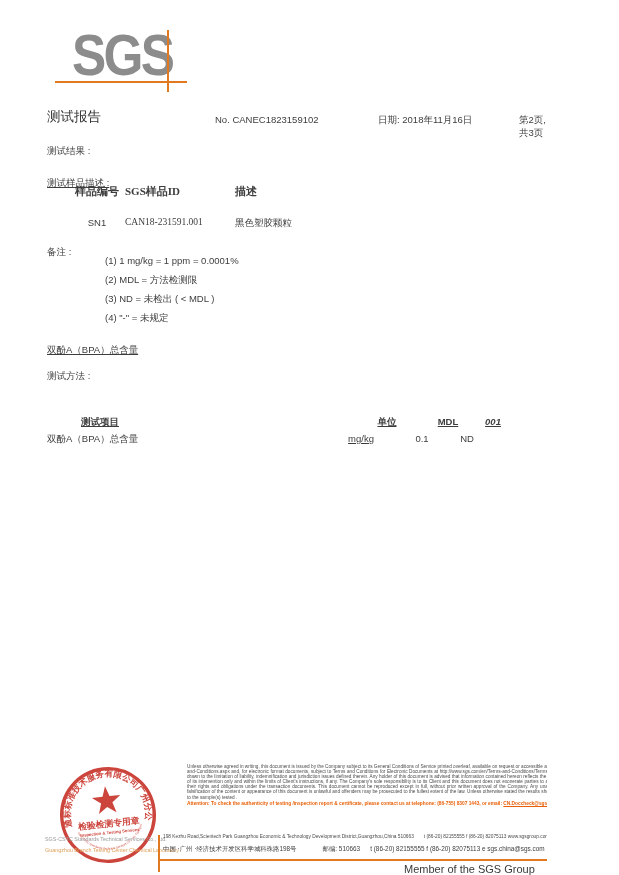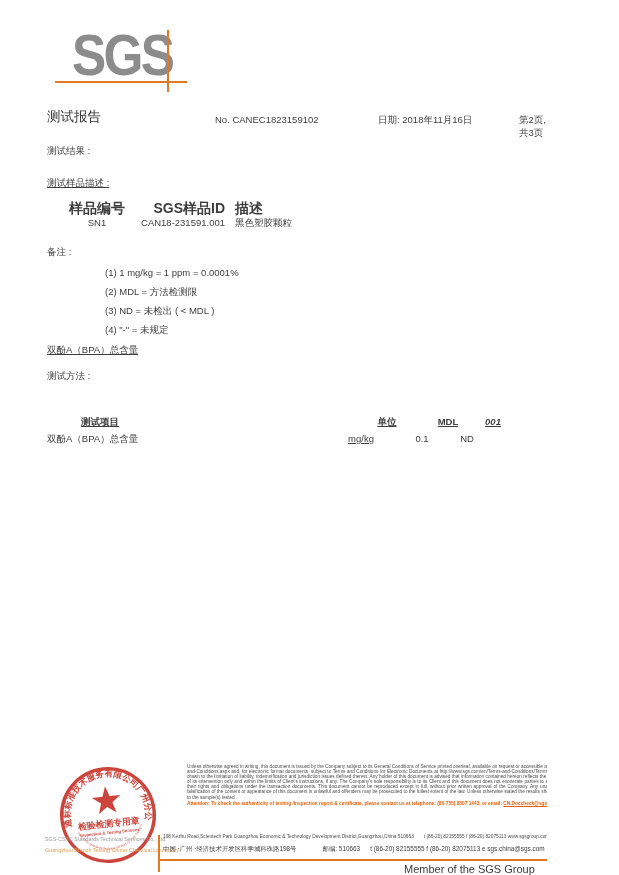--- a/index.html
+++ b/index.html
@@ -20,27 +20,27 @@
   .report-date{left:378px;top:114px;}
   .report-pages{left:519px;top:114px;}
 
   .label-b{font-size:9.5px;font-weight:normal;color:#3d3d3d;}
   .u{text-decoration:underline;}
   .results-label{left:47px;top:145px;}
   .sampledesc-label{left:47px;top:177px;}
 
   
   .st-c1{left:47px;width:100px;text-align:center;}
-  .st-c2{left:125px;width:100px;text-align:right;}
+  .st-c2{left:125px;width:100px;text-align:left;font-family:Liberation Serif, serif;}
   .st-c3{left:235px;width:220px;text-align:left;}
-  .st-hdr{top:200px;font-size:14px;font-weight:bold;}
+  .st-hdr{top:184px;font-size:11px;font-weight:bold;}
   .st-row{top:217px;font-size:9.5px;}
 
   .notes-label{left:47px;top:246px;}
-  .notes{left:105px;top:263px;font-size:9.5px;line-height:19px;}
+  .notes{left:105px;top:251px;font-size:9.5px;line-height:19px;}
 
   .bpa-title{left:47px;top:344px;}
   .method-label{left:47px;top:370px;}
   .method-text{left:105px;top:370px;width:506px;font-size:9.5px;line-height:19.5px;text-align:justify;}
 
   
   .rt{font-size:9.5px;}
   .rt-item-h{left:55px;}
   .rt-item{left:47px;}
   .rt-unit{left:341px;width:40px;text-align:center;text-decoration:underline;}

